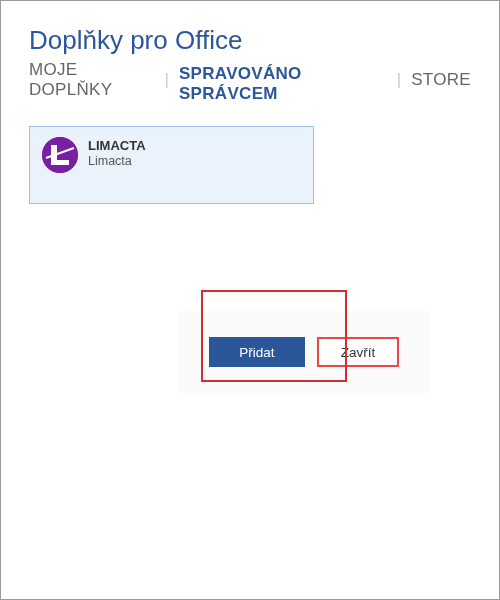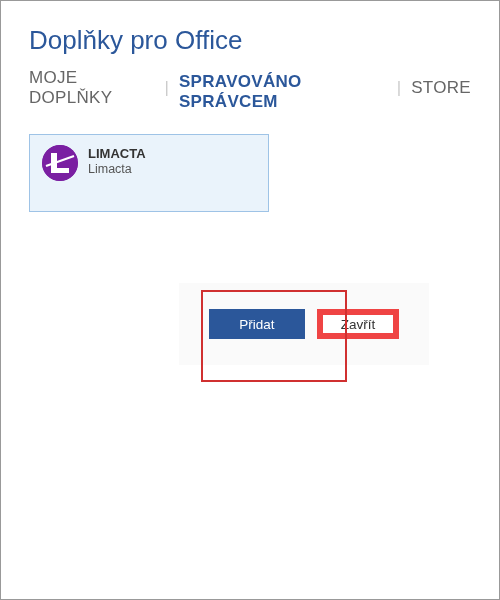--- a/index.html
+++ b/index.html
@@ -19,21 +19,20 @@
       height: 600px;
       border: 1px solid #999;
       background: #fff;
       padding: 24px 28px;
       position: relative;
     }
     .title {
       color: #2b579a;
       font-size: 26px;
       font-weight: 400;
-      margin-bottom: 8px;
     }
     .tabs {
       display: flex;
       align-items: center;
       gap: 10px;
       font-size: 17px;
       color: #666;
       margin-bottom: 22px;
     }
     .tab {
@@ -46,21 +45,21 @@
       margin-top: 8px;
     }
     .tab-sep {
       color: #ccc;
     }
     .addins-area {
       display: flex;
       flex-wrap: wrap;
     }
     .addin-card {
-      width: 240px;
+      width: 285px;
       height: 78px;
       border: 1px solid #9ec3e6;
       background: #eaf3fb;
       display: flex;
       align-items: flex-start;
       padding: 10px 12px;
       gap: 10px;
       cursor: pointer;
     }
     .addin-icon {
@@ -88,21 +87,21 @@
       color: #333;
     }
     .addin-publisher {
       font-size: 12.5px;
       color: #555;
       margin-top: 1px;
     }
     .footer {
       position: absolute;
       right: 70px;
-      top: 282px;
+      top: 310px;
       width: 250px;
       height: 82px;
       background: #fafafa;
       display: flex;
       align-items: center;
       justify-content: center;
       gap: 12px;
     }
     .highlight-box {
       position: absolute;
@@ -123,21 +122,21 @@
     }
     .btn-primary {
       background: #2b579a;
       color: #fff;
       border: 1px solid #2b579a;
       width: 96px;
     }
     .btn-secondary {
       background: #fff;
       color: #333;
-      border: 6px solid #ef4444;
+      border: 2px solid #ef4444;
       width: 82px;
     }
   </style>
 </head>
 <body>
 
 <div class="dialog">
 
   <h1 class="title">Doplňky pro Office</h1>
 

